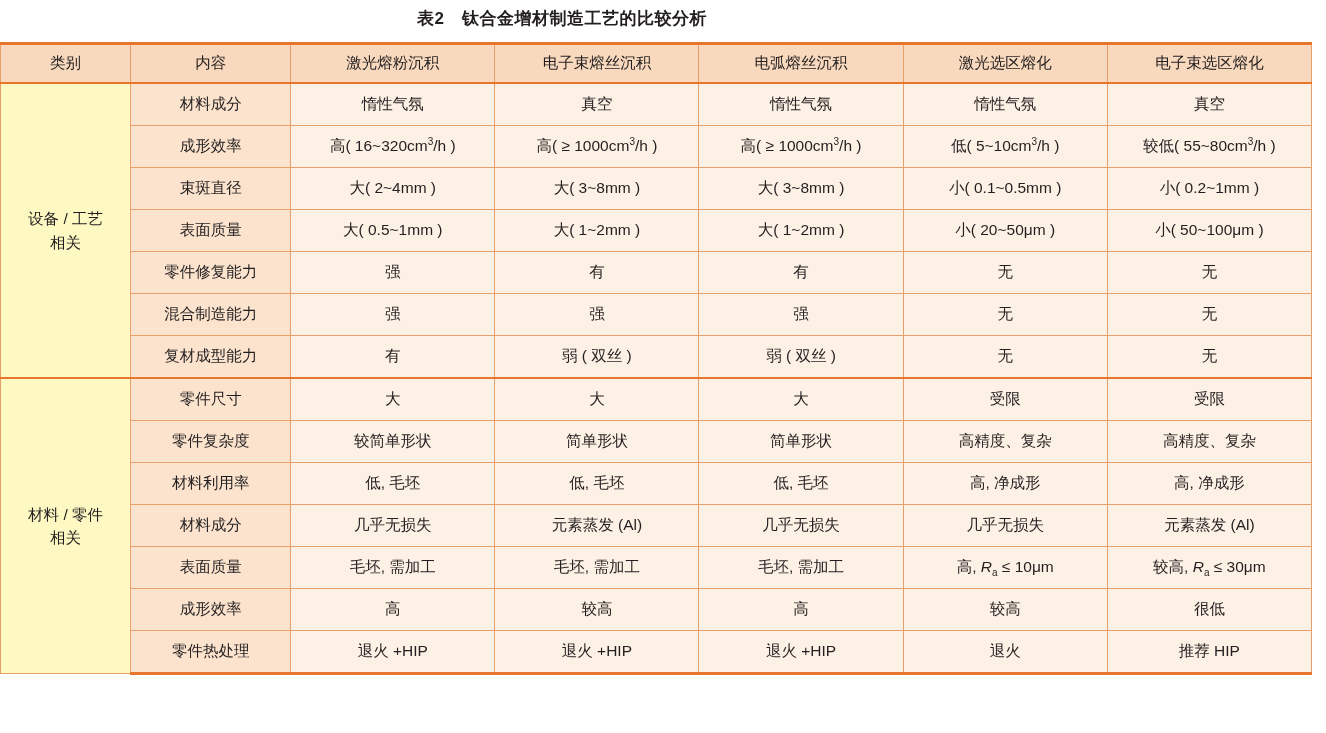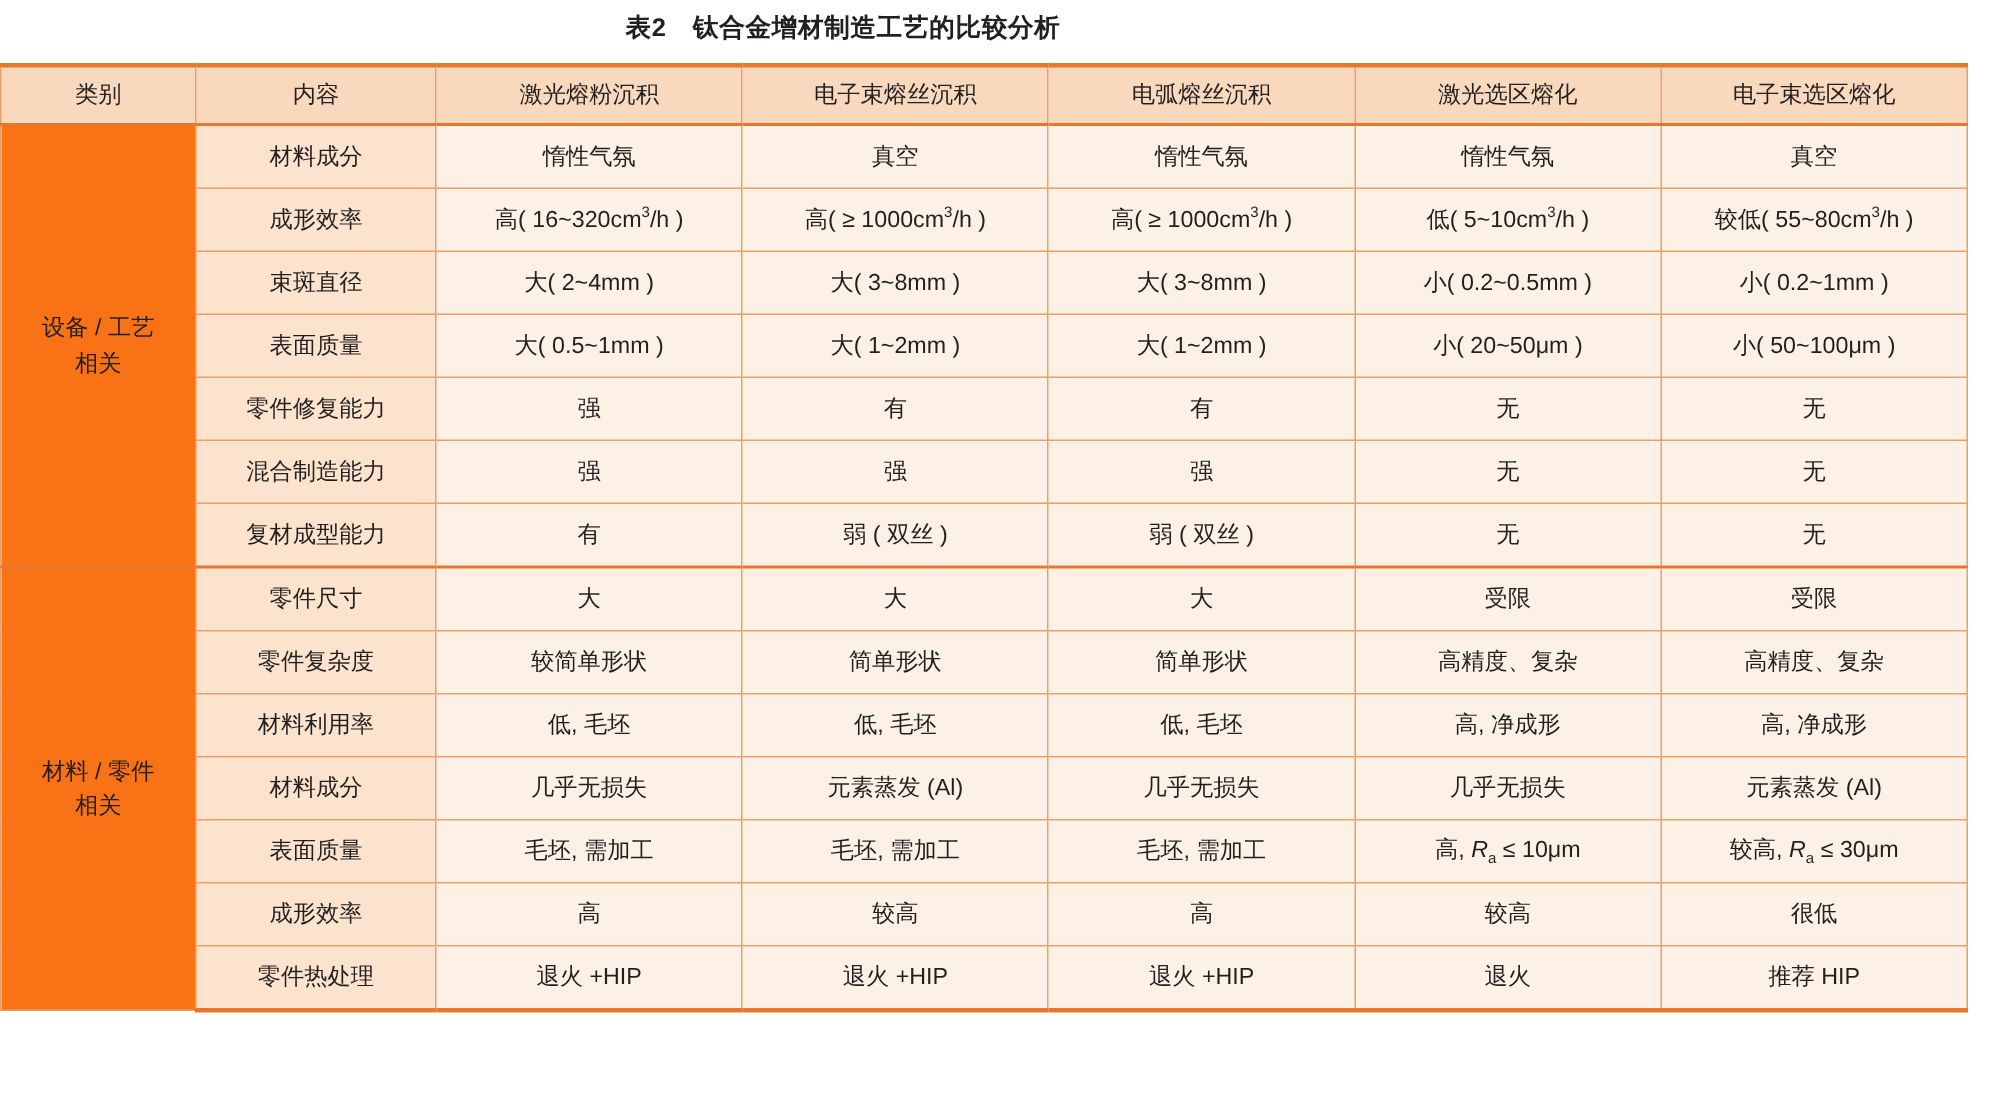--- a/index.html
+++ b/index.html
@@ -51,21 +51,21 @@
     border-bottom: 3px solid #e8762c !important;
     margin-top: 44px;
   }
   .headrow td {
     background: #f9d9bd;
     height: 37px;
     font-size: 16px;
     border-bottom: 2px solid #e8762c !important;
   }
   .groupcell {
-    background: #f97316;
+    background: #fef9c3;
     font-size: 16px;
     line-height: 1.5;
   }
   .labelcell {
     background: #fbe3cd;
     height: 41px;
   }
   .datacell {
     background: #fdf0e4;
     height: 41px;
@@ -131,21 +131,21 @@
         <td class="datacell">高( ≥ 1000cm<span class="sup">3</span>/h )</td>
         <td class="datacell">高( ≥ 1000cm<span class="sup">3</span>/h )</td>
         <td class="datacell">低( 5~10cm<span class="sup">3</span>/h )</td>
         <td class="datacell">较低( 55~80cm<span class="sup">3</span>/h )</td>
       </tr>
       <tr>
         <td class="labelcell">束斑直径</td>
         <td class="datacell">大( 2~4mm )</td>
         <td class="datacell">大( 3~8mm )</td>
         <td class="datacell">大( 3~8mm )</td>
-        <td class="datacell">小( 0.2~0.5mm )</td>
+        <td class="datacell">小( 0.1~0.5mm )</td>
         <td class="datacell">小( 0.2~1mm )</td>
       </tr>
       <tr>
         <td class="labelcell">表面质量</td>
         <td class="datacell">大( 0.5~1mm )</td>
         <td class="datacell">大( 1~2mm )</td>
         <td class="datacell">大( 1~2mm )</td>
         <td class="datacell">小( 20~50μm )</td>
         <td class="datacell">小( 50~100μm )</td>
       </tr>

